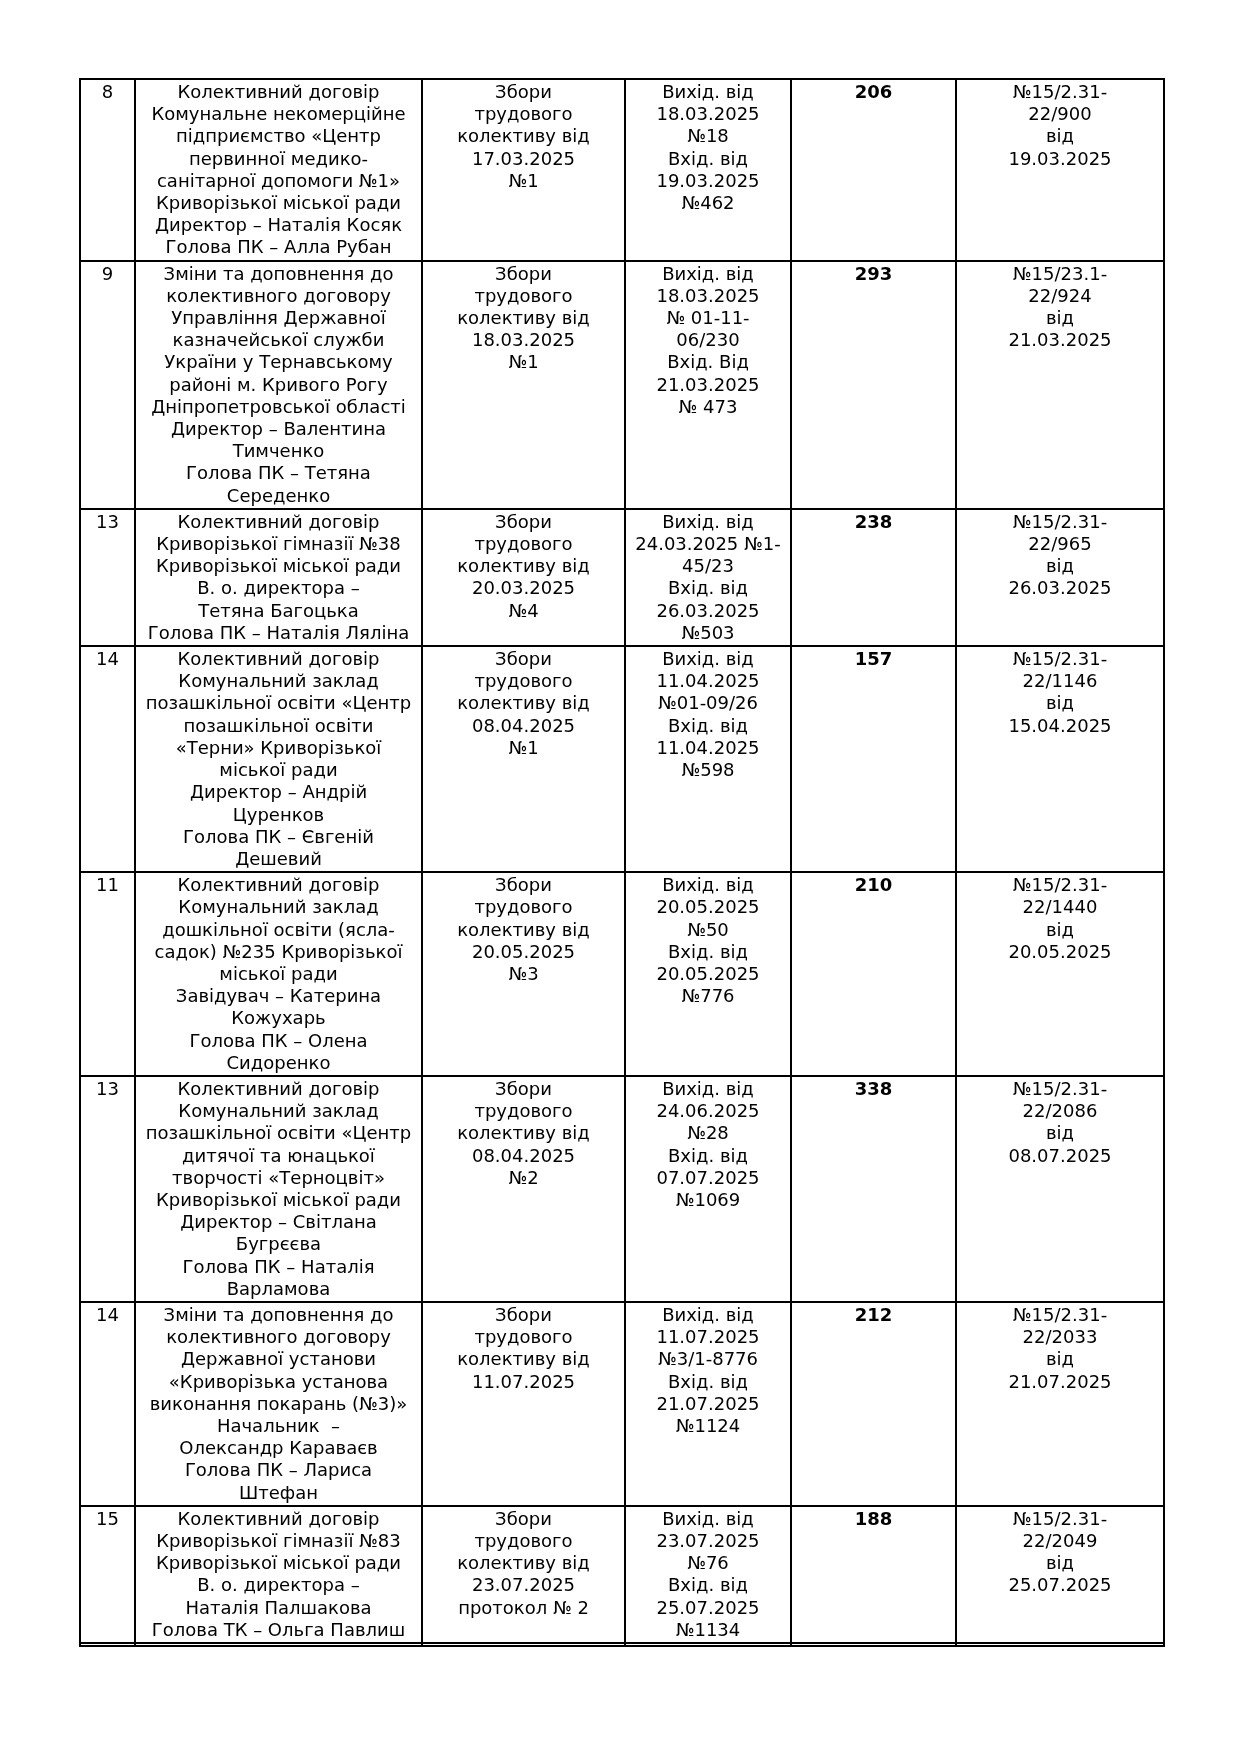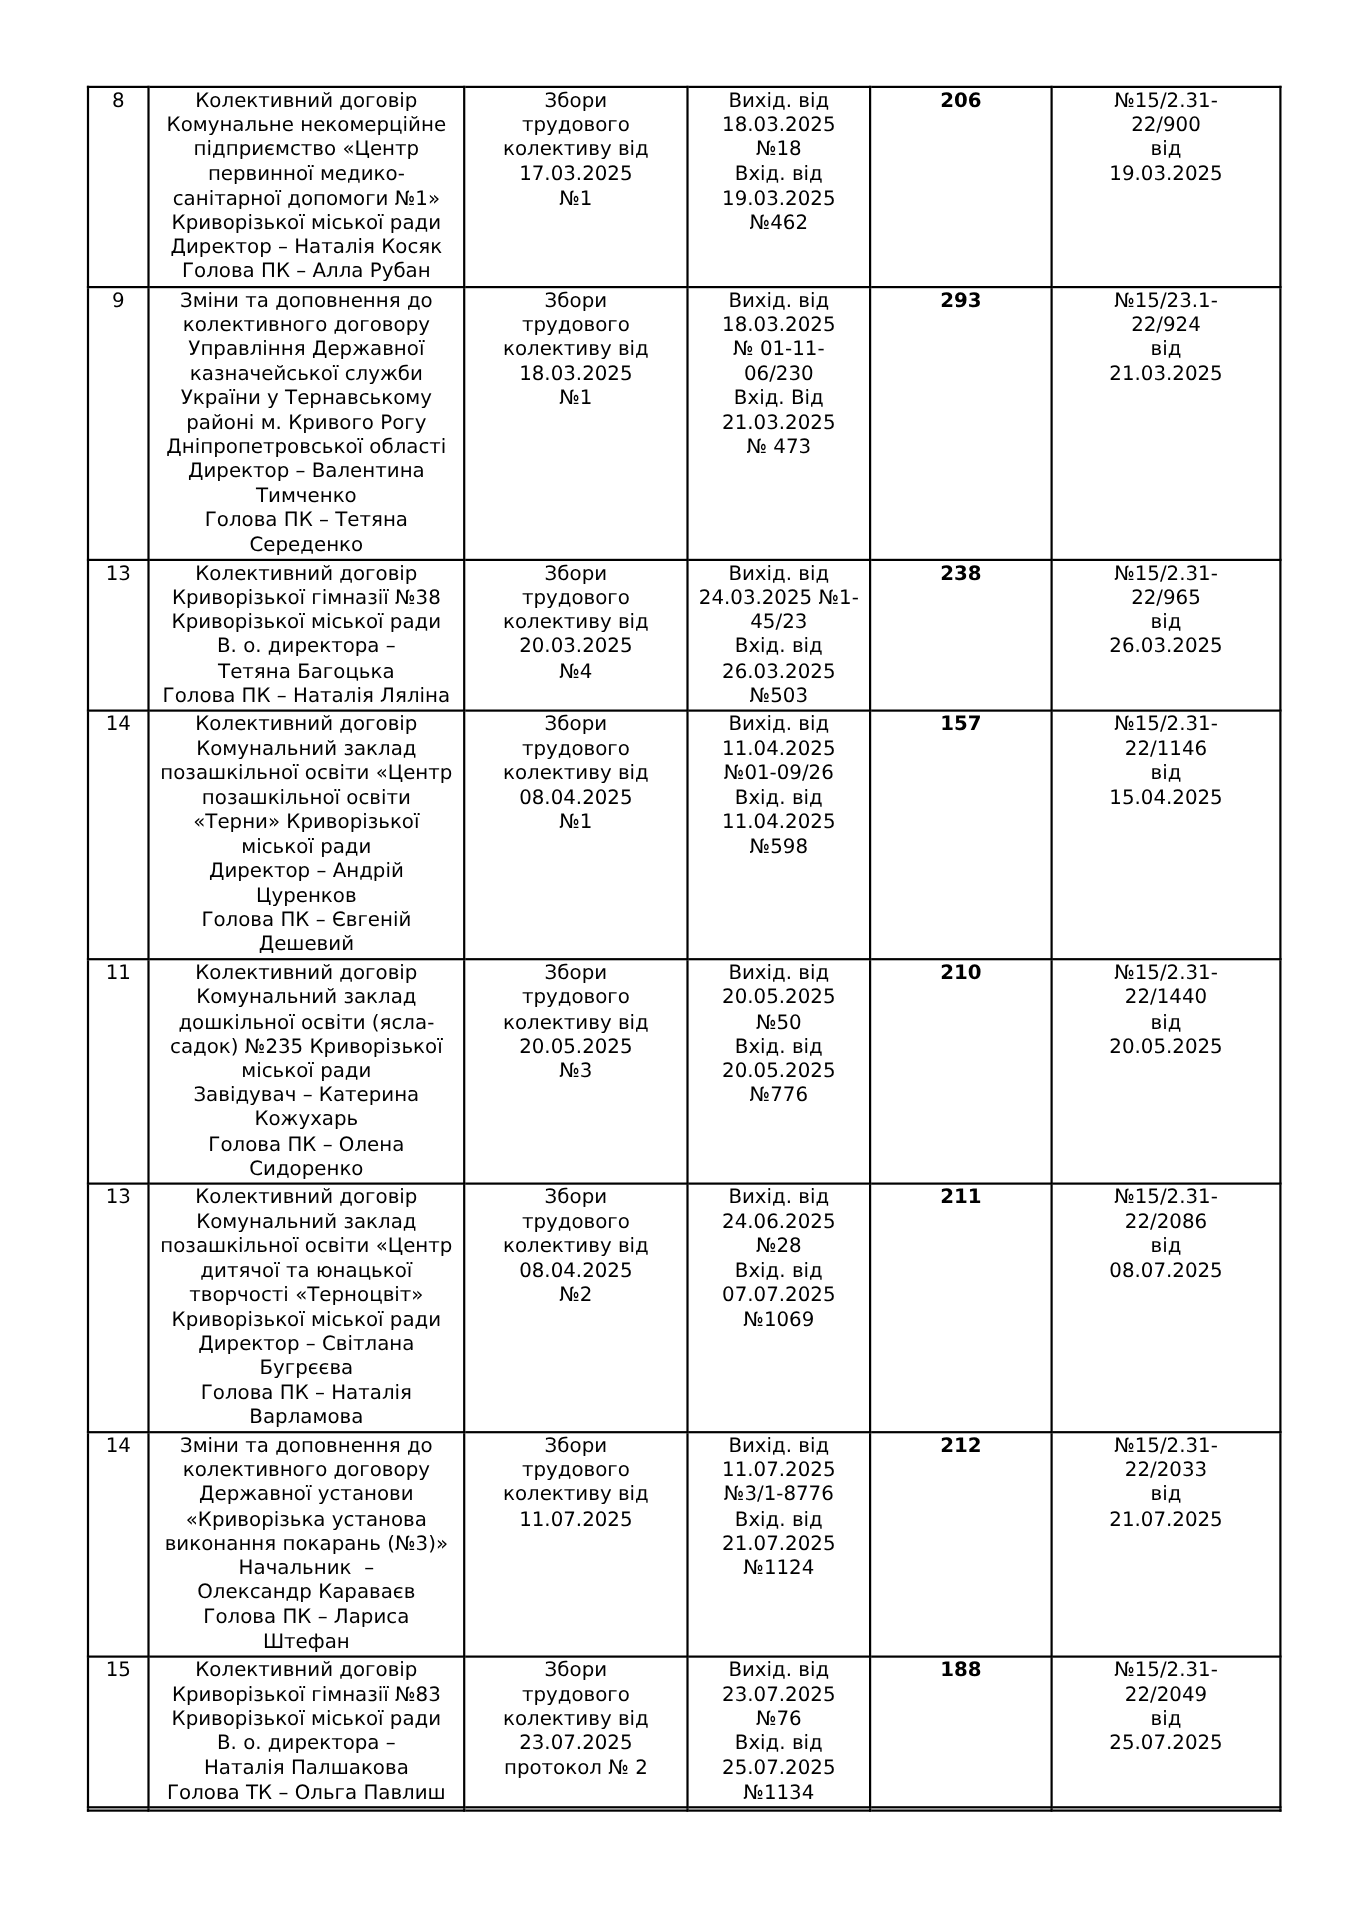--- a/index.html
+++ b/index.html
@@ -216,21 +216,21 @@
 трудового
 колективу від
 08.04.2025
 №2</td>
         <td class="c-corr">Вихід. від
 24.06.2025
 №28
 Вхід. від
 07.07.2025
 №1069</td>
-        <td class="c-reg">211</td>
+        <td class="c-reg">338</td>
         <td class="c-notif">№15/2.31-
 22/2086
 від
 08.07.2025</td>
       </tr>
       <tr>
         <td class="c-num">14</td>
         <td class="c-desc">Зміни та доповнення до
 колективного договору
 Державної установи

